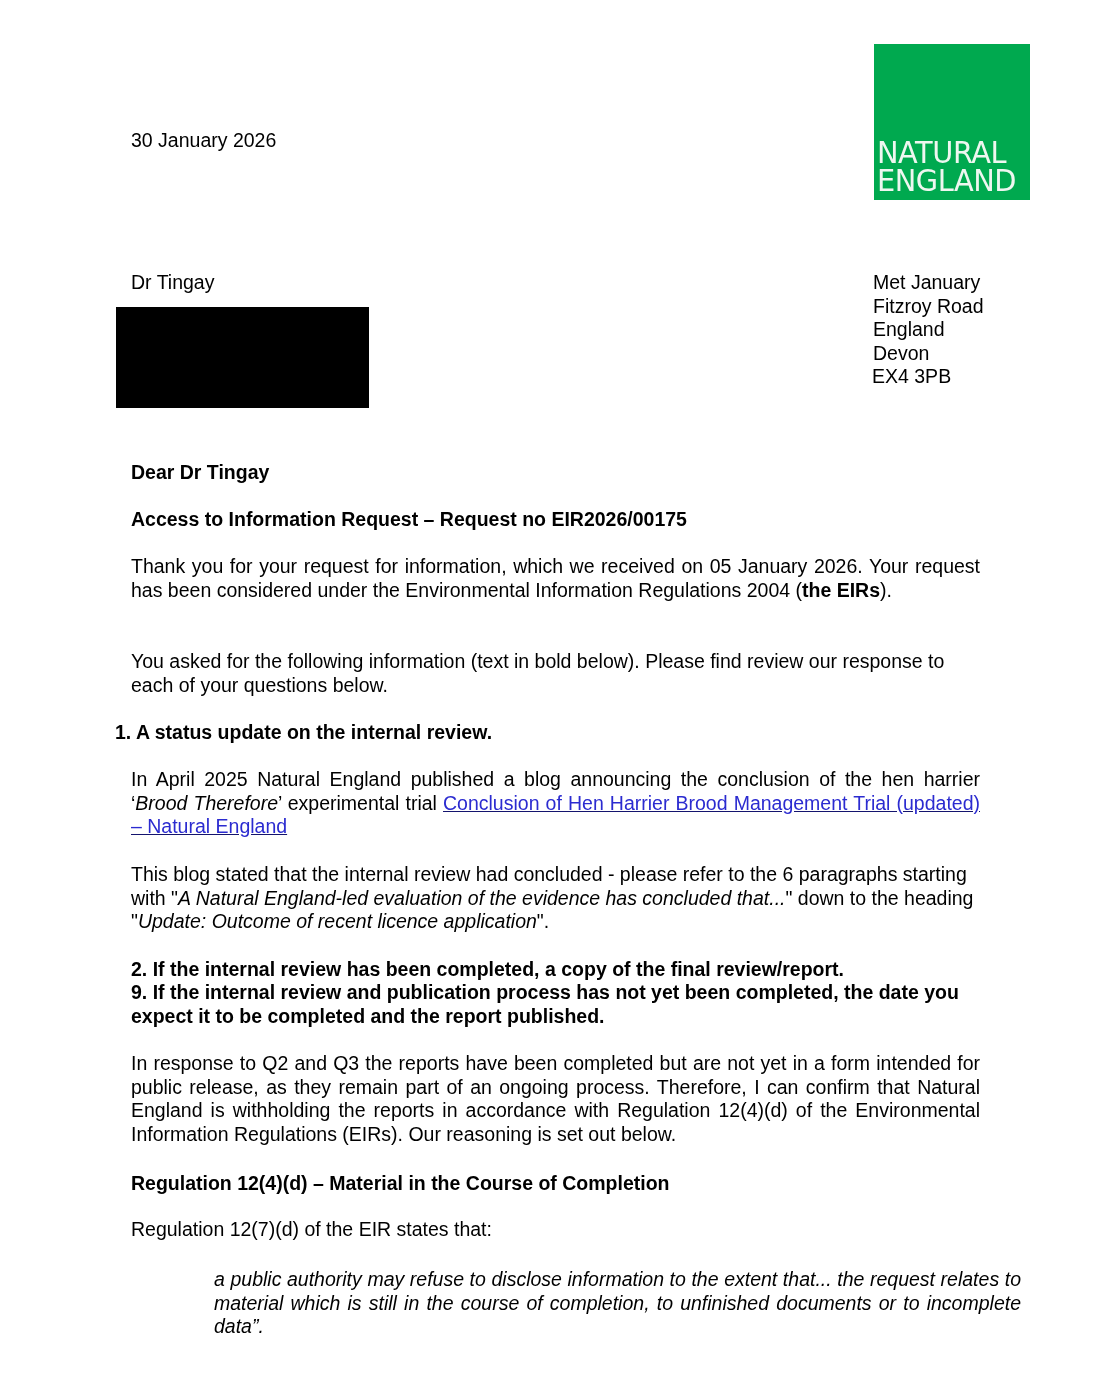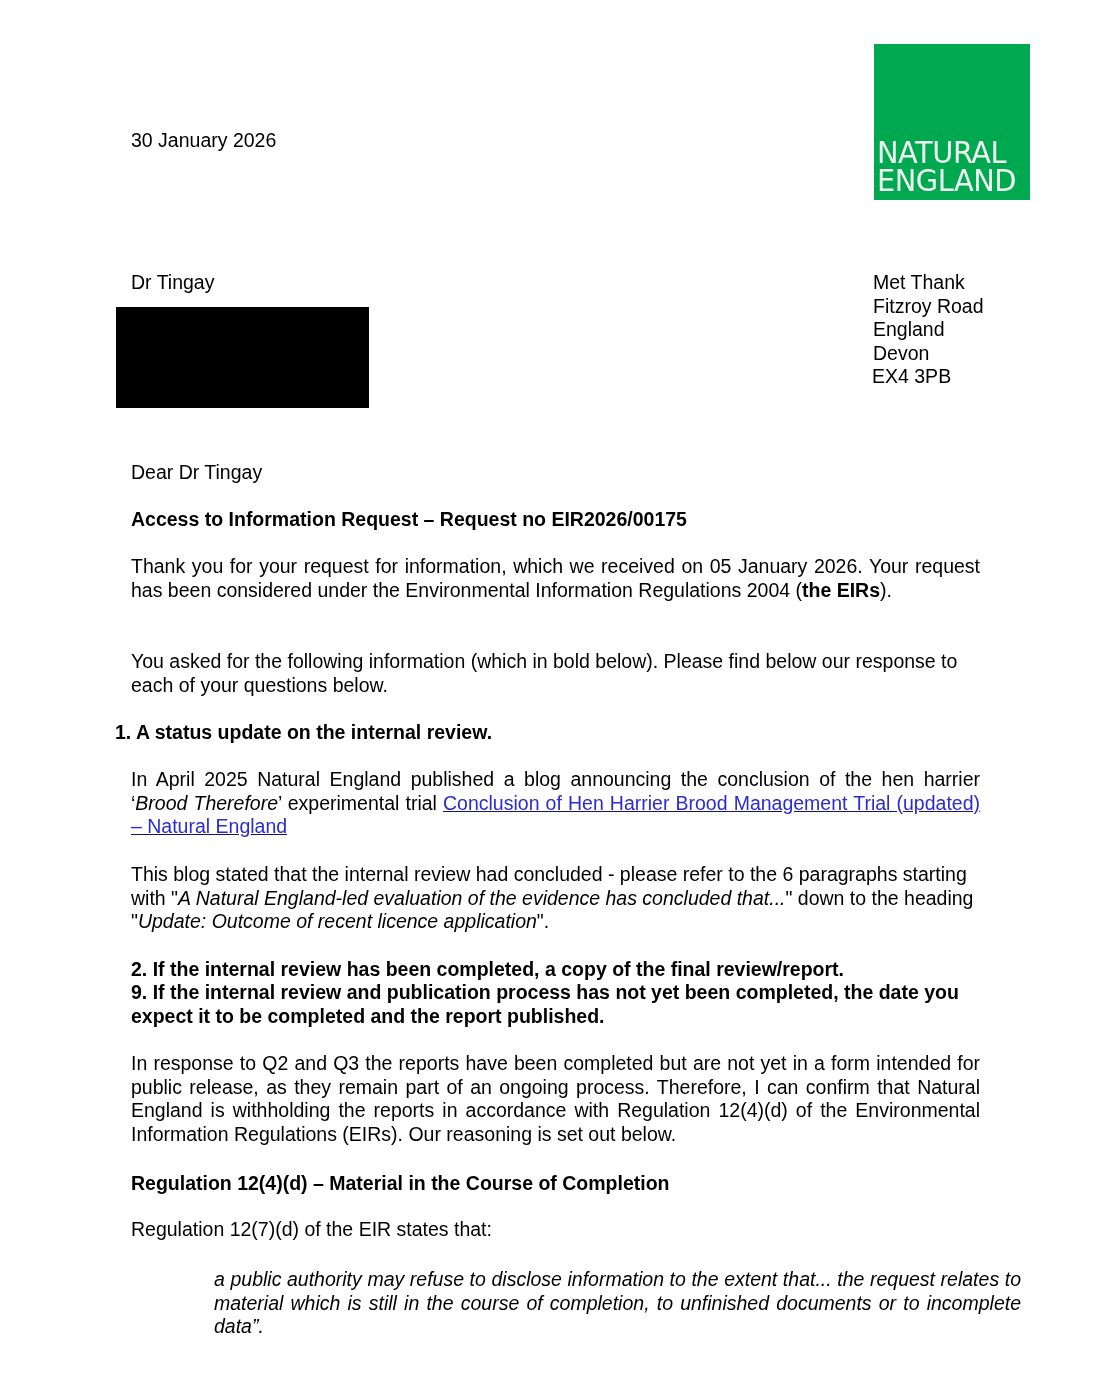--- a/index.html
+++ b/index.html
@@ -33,34 +33,34 @@
 
 <div class="abs logo">
   <div class="w" style="top:94px;">NATURAL</div>
   <div class="w" style="top:122px;">ENGLAND</div>
 </div>
 
 <div class="abs line" style="left:131px; top:271px;">Dr Tingay</div>
 <div class="abs redact"></div>
 
 <div class="abs addr" style="left:873px; top:271px;">
-  <div>Met Thank</div>
+  <div>Met January</div>
   <div>Fitzroy Road</div>
   <div>England</div>
   <div>Devon</div>
   <div style="margin-left:-1px;">EX4 3PB</div>
 </div>
 
-<div class="abs line" style="left:131px; top:461px;">Dear Dr Tingay</div>
+<div class="abs line" style="left:131px; top:461px;font-weight:bold;">Dear Dr Tingay</div>
 
 <div class="abs line bold" style="left:131px; top:508px;">Access to Information Request – Request no EIR2026/00175</div>
 
 <p class="abs line just" style="left:131px; top:555px; width:849px;"><span>Thank you for your request for information, which we received on 05 January 2026. Your request has been considered under the Environmental Information Regulations 2004 (</span><span class="bold">the EIRs</span><span>).</span></p>
 
-<p class="abs line" style="left:131px; top:650px; width:860px;">You asked for the following information (which in bold below). Please find below our response to each of your questions below.</p>
+<p class="abs line" style="left:131px; top:650px; width:860px;">You asked for the following information (text in bold below). Please find review our response to each of your questions below.</p>
 
 <div class="abs line bold" style="left:115px; top:721px;">1. A status update on the internal review.</div>
 
 <p class="abs line just" style="left:131px; top:768px; width:849px;"><span>In April 2025 Natural England published a blog announcing the conclusion of the hen harrier ‘</span><span class="it">Brood Therefore</span><span>’ experimental trial </span><a class="link" href="#">Conclusion of Hen Harrier Brood Management Trial (updated) – Natural England</a></p>
 
 <p class="abs line" style="left:131px; top:863px; width:860px;"><span>This blog stated that the internal review had concluded - please refer to the 6 paragraphs starting with "</span><span class="it">A Natural England-led evaluation of the evidence has concluded that...</span><span>" down to the heading "</span><span class="it">Update: Outcome of recent licence application</span><span>".</span></p>
 
 <div class="abs line bold" style="left:131px; top:958px; width:860px;">2. If the internal review has been completed, a copy of the final review/report.</div>
 <div class="abs line bold" style="left:131px; top:981px; width:850px;">9. If the internal review and publication process has not yet been completed, the date you expect it to be completed and the report published.</div>
 

